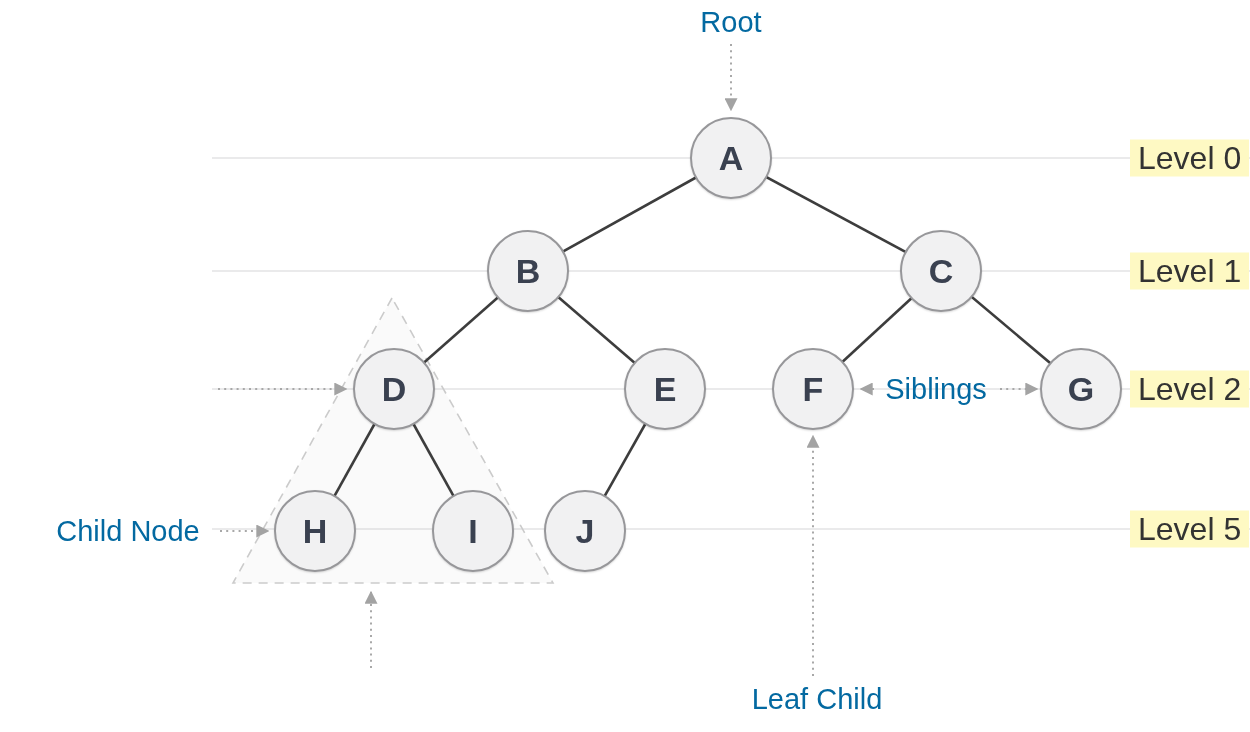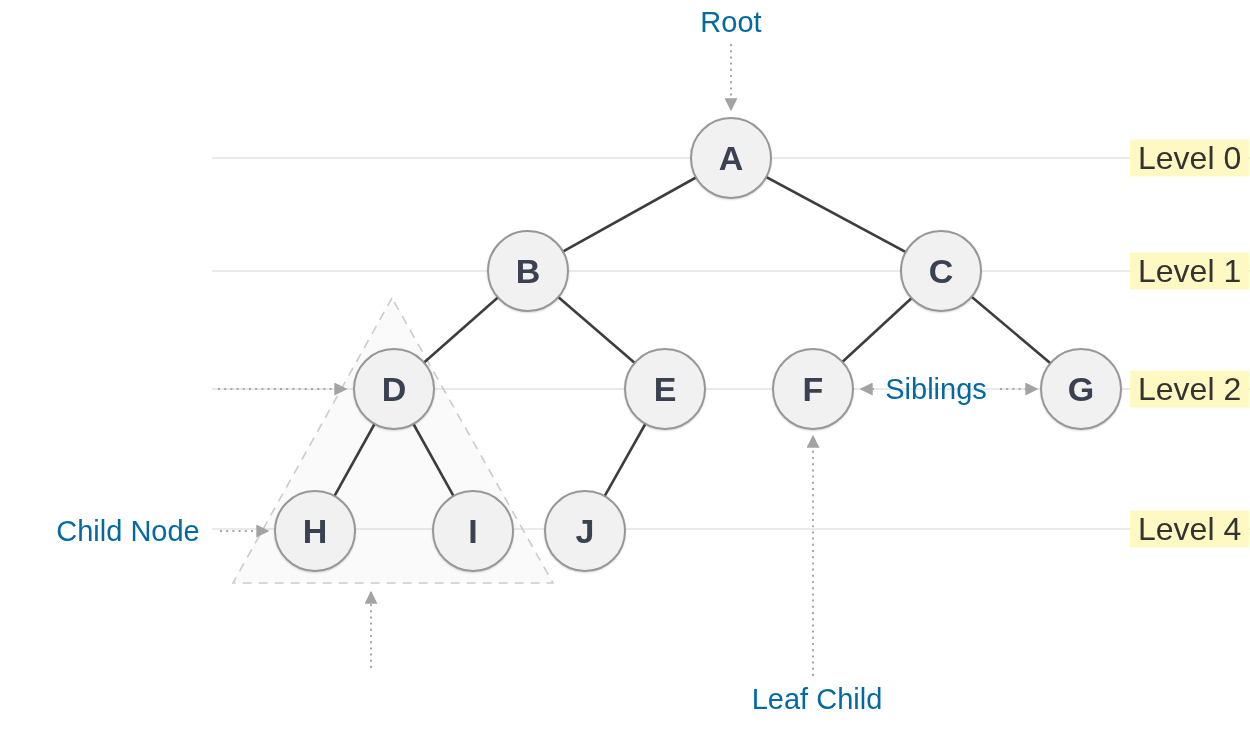--- a/index.html
+++ b/index.html
@@ -83,20 +83,20 @@
       <div class="node" style="left: 772px; top: 348px;">F</div>
       <div class="node" style="left: 1040px; top: 348px;">G</div>
       <div class="node" style="left: 274px; top: 490px;">H</div>
       <div class="node" style="left: 432px; top: 490px;">I</div>
       <div class="node" style="left: 544px; top: 490px;">J</div>
     </div>
   <div id="levels-layer">
       <div class="level-label" style="left: 1130px; top: 158px;">Level 0</div>
       <div class="level-label" style="left: 1130px; top: 271px;">Level 1</div>
       <div class="level-label" style="left: 1130px; top: 389px;">Level 2</div>
-      <div class="level-label" style="left: 1130px; top: 529px;">Level 4</div>
+      <div class="level-label" style="left: 1130px; top: 529px;">Level 5</div>
     </div>
 
   <div class="annotation" style="left: 731px; top: 22px;">Root</div>
   <div class="annotation" style="left: 128px; top: 531px;">Child Node</div>
   <div class="annotation" style="left: 936px; top: 389px; text-align: center;">Siblings</div>
   <div class="annotation" style="left: 817px; top: 699px;">Leaf Child</div>
 </div>
 
 </body></html>

